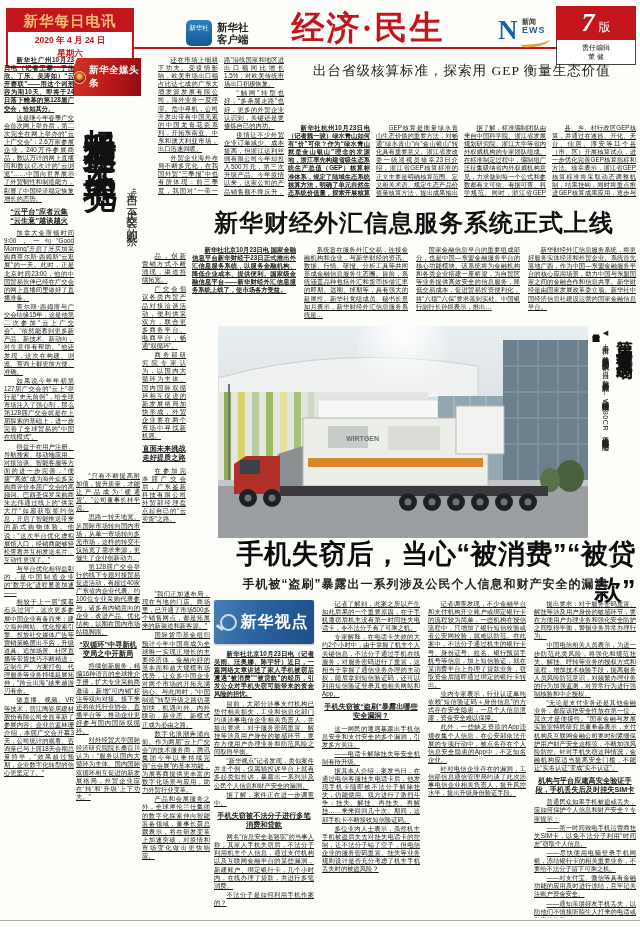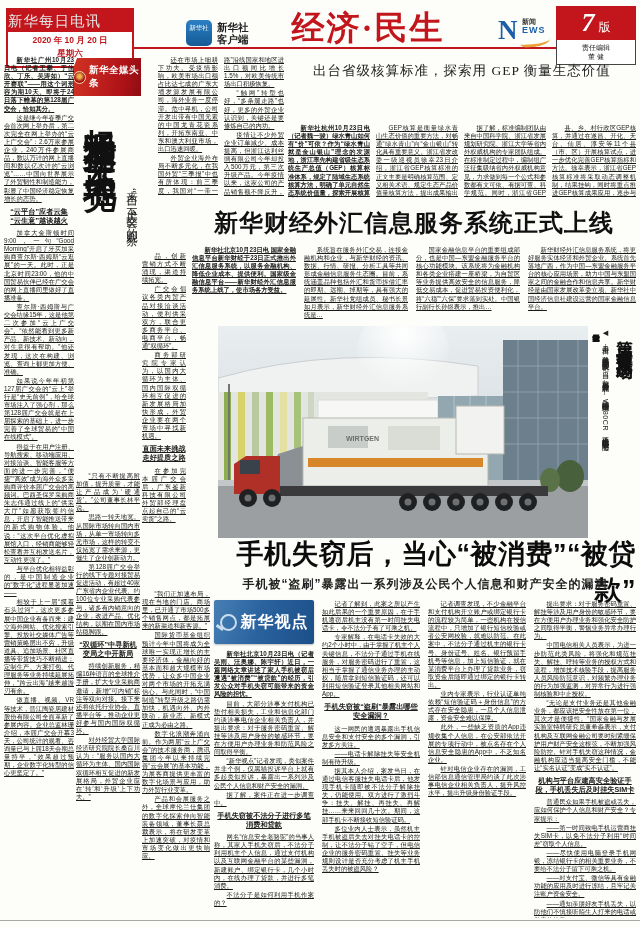--- a/index.html
+++ b/index.html
@@ -1,22 +1,22 @@
 <!DOCTYPE html>
 <html><head>
 <meta charset="utf-8">
 <style>
   html,body{margin:0;padding:0;background:#e8e8e4;}
   #page{position:relative;width:640px;height:927px;background:#fdfdfa;overflow:hidden;
         font-family:"Liberation Sans","DejaVu Sans",sans-serif;color:#1b1b1b;}
   .abs{position:absolute;}
   
   #masthead{left:6px;top:8px;width:124px;height:56px;border:2px solid #c3161c;background:#fff;}
-  #masthead .bar{background:#c3161c;color:#e5e5e5;font-weight:normal;font-size:14.5px;
-    font-family:"Liberation Serif",serif;text-align:left;line-height:22px;height:22px;letter-spacing:1px;}
+  #masthead .bar{background:#c3161c;color:#fdba74;font-weight:bold;font-size:14.5px;
+    font-family:"Liberation Serif",serif;text-align:center;line-height:22px;height:22px;letter-spacing:1px;}
   #masthead .date{color:#c3161c;font-size:8.5px;font-weight:bold;text-align:center;line-height:13px;padding-top:2px;}
   #appbadge{left:186px;top:16px;width:86px;height:34px;display:flex;align-items:center;gap:5px;}
   #appicon{width:26px;height:26px;border-radius:5px;background:linear-gradient(180deg,#2b7fc2,#155a96);
     color:#fff;font-size:6.5px;text-align:center;line-height:8px;padding-top:4px;box-sizing:border-box;}
   #appbadge .t{font-size:10.5px;font-weight:bold;line-height:12px;color:#222;}
   #section-title{left:268px;top:8px;width:200px;height:40px;text-align:center;color:#c3161c;
     font-family:Liberation Serif, serif;font-weight:bold;font-size:33px;letter-spacing:2px;line-height:40px;}
   #newslogo{left:498px;top:16px;width:56px;height:30px;}
   #newslogo .n{font-size:27px;font-weight:bold;color:#1b5fa8;font-family:"Liberation Serif",serif;line-height:28px;}
   #newslogo .stack{position:absolute;left:24px;top:2px;font-size:7px;line-height:8px;color:#333;font-weight:bold;}
@@ -87,21 +87,21 @@
 </style>
 </head>
 <body>
 
 <div id="page">
 
   <div class="abs" id="hrule"></div>
   <div class="abs" id="masthead">
     <div class="bar">新华每日电讯</div>
     <div class="date">
-      <div>2020 年 10 月 20 日</div>
+      <div>2020 年 4 月 24 日</div>
       <div>星期六</div>
     </div>
   </div>
   <div class="abs" id="appbadge">
     <div id="appicon">新华社</div>
     <div class="t">
       <div>新华社</div>
       <div>客户端</div>
     </div>
   </div>

